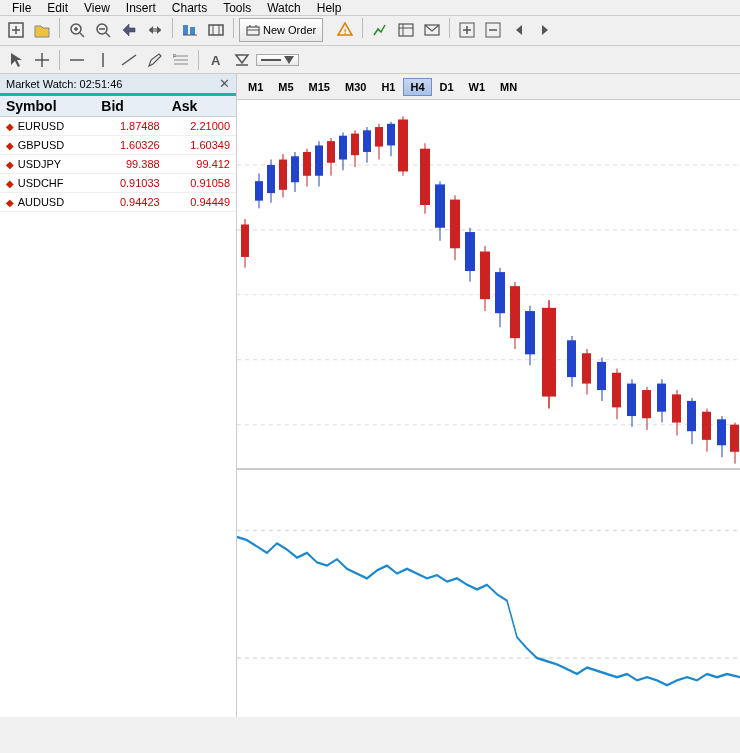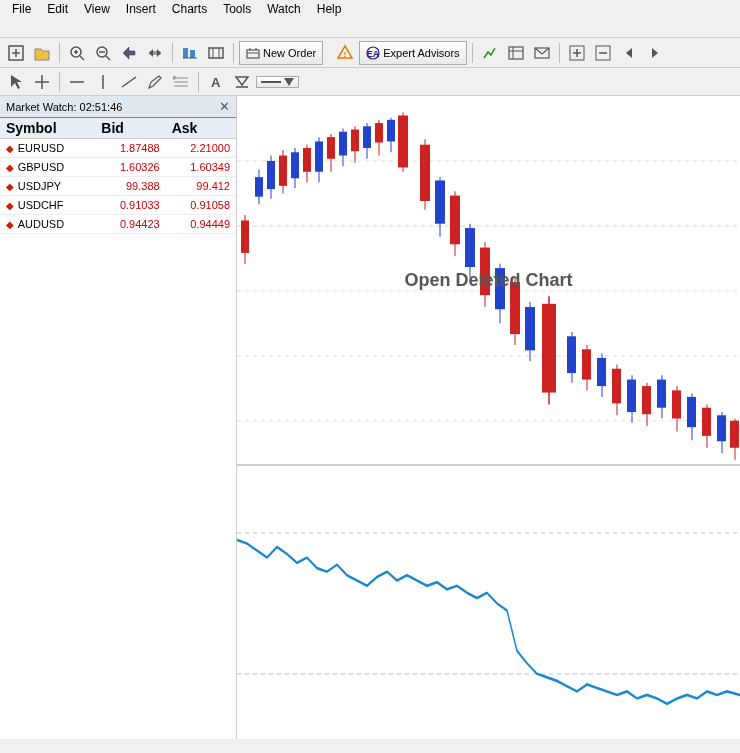--- a/index.html
+++ b/index.html
@@ -3,36 +3,36 @@
   <meta charset="utf-8">
   <style>
     * { margin: 0; padding: 0; box-sizing: border-box; }
     body { font-family: 'Segoe UI', Tahoma, Arial, sans-serif; font-size: 12px; background: #f0f0f0; width: 740px; height: 753px; overflow: hidden; }
 
     
     .menu-bar {
       background: #f0f0f0;
       border-bottom: 1px solid #ccc;
       display: flex;
-      align-items: flex-start;
-      height: 38px;
+      align-items: center;
+      height: 16px;
       padding: 0 4px;
     }
     .menu-item {
       padding: 2px 8px;
       cursor: pointer;
       font-size: 12px;
     }
 
     
     .toolbar {
       background: #f0f0f0;
       border-bottom: 1px solid #ccc;
       display: flex;
-      align-items: center;
+      align-items: flex-start;
       height: 30px;
       padding: 2px 4px;
       gap: 2px;
     }
     .toolbar-btn {
       display: inline-flex;
       align-items: center;
       justify-content: center;
       width: 24px;
       height: 24px;
@@ -95,21 +95,21 @@
     .market-watch {
       width: 237px;
       min-width: 237px;
       background: #fff;
       border-right: 1px solid #ccc;
       display: flex;
       flex-direction: column;
     }
     .mw-header {
       background: #e0e8f0;
-      border-bottom: 1px solid #14b8a6;
+      border-bottom: 3px solid #14b8a6;
       padding: 2px 6px;
       display: flex;
       justify-content: space-between;
       align-items: center;
       height: 22px;
       font-size: 11px;
     }
     .mw-close {
       cursor: pointer;
       font-size: 13px;
@@ -262,27 +262,20 @@
   </div>
   <div style="width:6px"></div>
 
   <div class="toolbar-btn">
     <svg width="18" height="18" viewBox="0 0 18 18">
         <polygon points="9,2 16,14 2,14" fill="none" stroke="#e08000" stroke-width="1.5"></polygon>
         <text x="9" y="13" text-anchor="middle" font-size="8" fill="#e08000" font-weight="bold">!</text>
       </svg>
   </div>
 
-  <div class="toolbar-btn-wide">
-    <svg width="14" height="14" viewBox="0 0 14 14">
-        <circle cx="7" cy="7" r="6" fill="none" stroke="#228" stroke-width="1.2"></circle>
-        <text x="7" y="11" text-anchor="middle" font-size="9" fill="#228" font-weight="bold">EA</text>
-      </svg>
-    <span>Expert Advisors</span>
-  </div>
   <div class="toolbar-separator"></div>
 
   <div class="toolbar-btn">
     <svg width="18" height="18" viewBox="0 0 18 18">
         <polyline points="3,14 7,8 10,11 14,4" fill="none" stroke="#228b22" stroke-width="1.5"></polyline>
       </svg>
   </div>
   <div class="toolbar-btn">
     <svg width="18" height="18" viewBox="0 0 18 18">
         <rect x="2" y="3" width="14" height="12" fill="none" stroke="#555" stroke-width="1.2"></rect>
@@ -449,20 +442,31 @@
       </td>
       <td class="bid-val">0.94423</td>
       <td class="ask-val">0.94449</td>
     </tr>
         </tbody>
     </table>
   </div>
 
   <div class="chart-area">
 
+    <div style="display:flex; align-items:center; height:26px; padding:2px 4px; gap:1px; border-bottom:1px solid #ccc; background:#f0f0f0;">
+      <span class="tf-btn">M1</span>
+      <span class="tf-btn">M5</span>
+      <span class="tf-btn">M15</span>
+      <span class="tf-btn">M30</span>
+      <span class="tf-btn">H1</span>
+      <span class="tf-btn active">H4</span>
+      <span class="tf-btn">D1</span>
+      <span class="tf-btn">W1</span>
+      <span class="tf-btn">MN</span>
+    </div>
 
     <div class="chart-upper">
       <svg class="chart-svg" viewBox="0 0 503 340" preserveAspectRatio="none">
 
         <rect width="503" height="340" fill="#ffffff"></rect>
 
         <line x1="0" y1="60" x2="503" y2="60" stroke="#ddd" stroke-width="1" stroke-dasharray="4,4"></line>
         <line x1="0" y1="120" x2="503" y2="120" stroke="#ddd" stroke-width="1" stroke-dasharray="4,4"></line>
         <line x1="0" y1="180" x2="503" y2="180" stroke="#ddd" stroke-width="1" stroke-dasharray="4,4"></line>
         <line x1="0" y1="240" x2="503" y2="240" stroke="#ddd" stroke-width="1" stroke-dasharray="4,4"></line>
@@ -608,21 +612,20 @@
         <g>
           <line x1="485" y1="292" x2="485" y2="330" stroke="#2244cc" stroke-width="1"></line>
           <rect x="480" y="295" width="9" height="24" fill="#2244cc"></rect>
         </g>
         <g>
           <line x1="498" y1="298" x2="498" y2="336" stroke="#cc2222" stroke-width="1"></line>
           <rect x="493" y="300" width="9" height="25" fill="#cc2222"></rect>
         </g>
       </svg>
       
-      <div class="open-deleted-label">Open Deleted Chart</div>
     </div>
 
     <div class="chart-lower">
       <svg class="chart-svg" viewBox="0 0 503 155" preserveAspectRatio="none">
         <rect width="503" height="155" fill="#ffffff"></rect>
 
         <line x1="0" y1="38" x2="503" y2="38" stroke="#ddd" stroke-width="1" stroke-dasharray="4,4"></line>
         <line x1="0" y1="118" x2="503" y2="118" stroke="#ddd" stroke-width="1" stroke-dasharray="4,4"></line>
 
         <polyline points="

